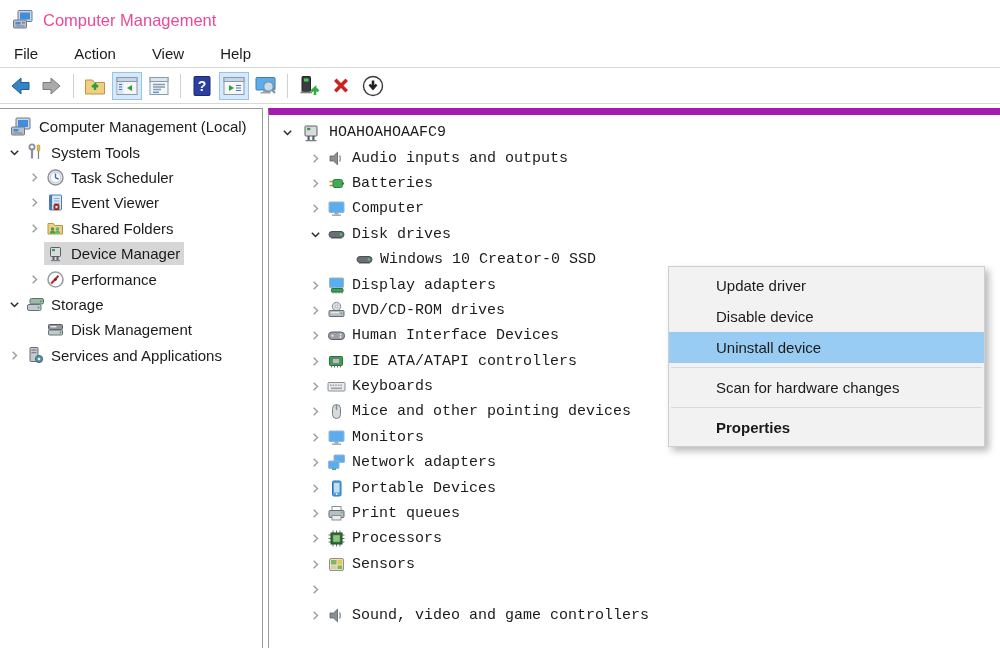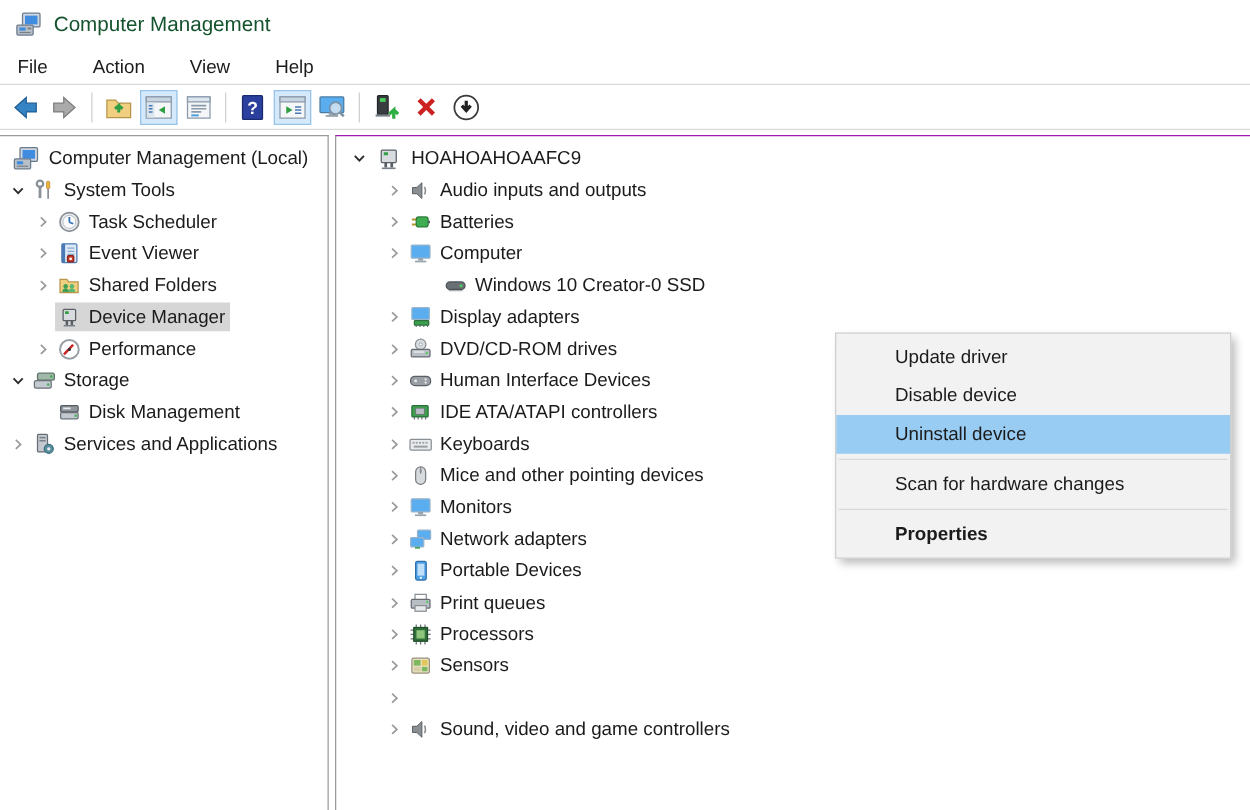--- a/index.html
+++ b/index.html
@@ -2,42 +2,42 @@
 <html><head>
 <meta charset="utf-8">
 <style>
   * { margin:0; padding:0; box-sizing:border-box; }
   html,body { width:1000px; height:648px; overflow:hidden; background:#fff;
     font-family:"Liberation Sans", sans-serif; color:#1b1b1b; }
   .window { position:relative; width:1000px; height:648px; background:#fff; }
 
   
   .titlebar { height:40px; display:flex; align-items:center; padding-left:12px; gap:9px; background:#fff; }
-  .titlebar .app-title { font-size:16.5px; color:#14532d; }
+  .titlebar .app-title { font-size:16.5px; color:#ec4899; }
   .titleicon svg { display:block; }
 
   
   .menubar { height:28px; display:flex; align-items:center; padding-left:1px;
     border-bottom:1px solid #d9d9d9; background:#fff;gap:10px; }
   .mitem { padding:0 13px; font-size:15px; line-height:27px; cursor:default; }
 
   
   .toolbar { height:36px; display:flex; align-items:center; padding-left:4px;
     border-bottom:1px solid #d9d9d9; background:#fff; }
   .tbtn { width:30px; height:28px; margin:0 1px; display:flex; align-items:center; justify-content:center;
     border:1px solid transparent; }
   .tbtn.active { background:#d4e9fb; border:1px solid #98c3e8; }
   .tbtn svg { display:block; }
   .tsep { width:1px; height:24px; background:#d0d0d0; margin:0 5px; }
 
   
   .content { position:absolute; top:105px; left:0; right:0; bottom:0; background:#fff; }
   .pane { position:absolute; top:3px; bottom:0; background:#fff; overflow:hidden;text-align:center; }
   .pane-left  { left:0; width:263px; border-right:1px solid #9b9b9b; border-top:1px solid #9b9b9b; }
-  .pane-right { left:268px; right:0; border-left:1px solid #9b9b9b; border-top:1px solid #a21caf; }
+  .pane-right { left:268px; right:0; border-left:1px solid #9b9b9b; border-top:7px solid #a21caf;font-family:Liberation Mono, monospace; }
   .tree { padding-top:5px; }
 
   .trow { height:25.4px; display:flex; align-items:center; white-space:nowrap; cursor:default; }
   .chev { width:20px; display:flex; align-items:center; justify-content:center; flex:0 0 20px; }
   .selwrap { display:flex; align-items:center; padding:2px 4px 2px 2px; border-radius:0; }
   .selwrap.sel-blue { background:#cce6f8; }
   .selwrap.sel-gray { background:#d6d6d6; }
   .ticon { width:19px; height:19px; margin-right:6px; flex:0 0 19px; display:flex; align-items:center; justify-content:center; }
   .ticon.big { width:24px; height:22px; flex-basis:24px; }
   .ticon svg { display:block; }
@@ -426,20 +426,37 @@
               <span class="ticon">
                 <svg width="19" height="19" viewBox="0 0 19 19">
                   <rect x="2" y="3" width="15" height="10.5" rx="0.8" fill="#5aaef0" stroke="#9ab4cc"></rect>
                   <rect x="7.5" y="13.5" width="4" height="2" fill="#9aa4ac"></rect>
                   <rect x="5" y="15.5" width="9" height="1.4" fill="#9aa4ac"></rect>
                 </svg>
               </span>
               <span class="tlabel">Computer</span>
             </span>
           </div>
+          <div class="trow lvl1">
+            <span class="chev">
+              <svg width="11" height="11" viewBox="0 0 12 12">
+                <path d="M2 4 L6 8.2 L10 4" fill="none" stroke="#2a2a2a" stroke-width="1.6"></path>
+              </svg>
+            </span>
+            <span class="selwrap">
+              <span class="ticon">
+                <svg width="19" height="19" viewBox="0 0 19 19">
+                  <rect x="2" y="6.5" width="15" height="6" rx="3" fill="#6a7076" stroke="#4a5056"></rect>
+                  <circle cx="13.8" cy="9.5" r="1.2" fill="#4ad05a"></circle>
+                  <rect x="4" y="13" width="11" height="1" fill="#a8adb2"></rect>
+                </svg>
+              </span>
+              <span class="tlabel">Disk drives</span>
+            </span>
+          </div>
           <div class="trow lvl2">
             <span class="chev"></span>
             <span class="selwrap">
               <span class="ticon">
                 <svg width="19" height="19" viewBox="0 0 19 19">
                   <rect x="2" y="6.5" width="15" height="6" rx="3" fill="#6a7076" stroke="#4a5056"></rect>
                   <circle cx="13.8" cy="9.5" r="1.2" fill="#4ad05a"></circle>
                   <rect x="4" y="13" width="11" height="1" fill="#a8adb2"></rect>
                 </svg>
               </span>

